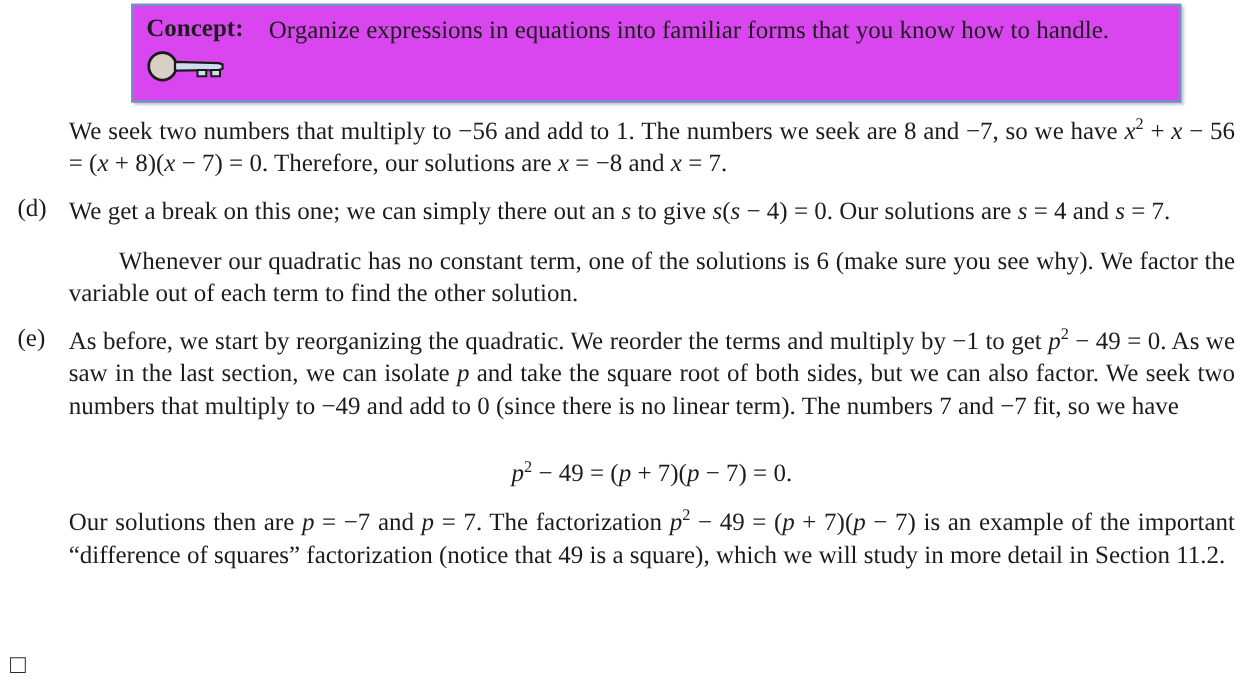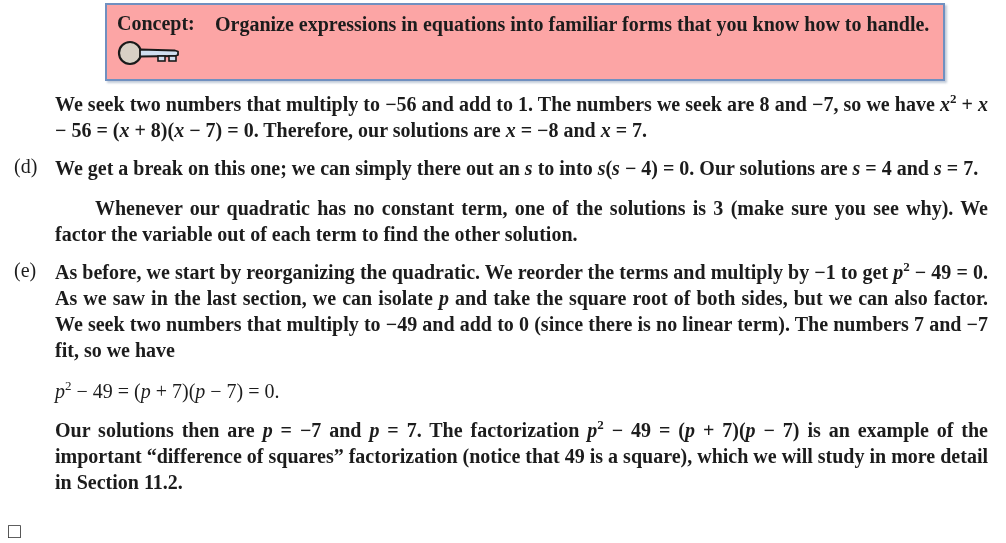--- a/index.html
+++ b/index.html
@@ -12,47 +12,47 @@
     overflow: hidden;
   }
   .page { position: relative; width: 1006px; height: 543px; }
 
   
   .concept-box {
     box-sizing: border-box;
     margin: 3px 0 0 105px;
     width: 840px;
     min-height: 64px;
-    background: #fca5a5;
+    background: #d946ef;
     border: 2px solid #7090c0;
     box-shadow: 2px 2px 2px rgba(120,140,170,0.45);
     display: flex;
     padding: 6px 12px 6px 10px;
     gap: 14px;
   }
   .concept-left { flex: none; width: 84px; }
   .concept-label { font-weight: bold; line-height: 24px; }
   .key-icon { margin-top: 3px; }
-  .concept-text { flex: 1; line-height: 25px; padding-top: 1px; font-weight: bold; }
+  .concept-text { flex: 1; line-height: 25px; padding-top: 1px; }
 
   
   .para {
     line-height: 26px;
     text-align: justify;
     margin: 0;
-    font-weight: bold;
   }
   .para-lead { margin: 10px 18px 0 55px; }
   .item { display: flex; margin-top: 12px; }
   .item-label { flex: none; width: 41px; margin-left: 14px; }
   .item-body { flex: 1; margin-right: 18px; }
   .item-note { margin-top: 14px; text-indent: 40px; }
   .equation {
+    text-align: center;
     line-height: 28px;
-    margin: 14px 0 12px 0;
+    margin: 27px 0 12px 0;
   }
   .para-close { margin-top: 10px; }
 
   .var { font-style: italic; }
   sup { font-size: 13px; line-height: 0; }
 
   
   .qed {
     position: absolute;
     left: 8px;
@@ -80,22 +80,22 @@
       </div>
     </div>
     <div class="concept-text">Organize expressions in equations into familiar forms that you know how to handle.</div>
   </div>
 
   <p class="para para-lead"><span>We seek two numbers that multiply to −56 and add to 1. The numbers we seek are 8 and −7, so we have </span><span class="var">x</span><sup>2</sup><span> + </span><span class="var">x</span><span> − 56 = (</span><span class="var">x</span><span> + 8)(</span><span class="var">x</span><span> − 7) = 0. Therefore, our solutions are </span><span class="var">x</span><span> = −8 and </span><span class="var">x</span><span> = 7.</span></p>
 
   <div class="item">
     <div class="item-label">(d)</div>
     <div class="item-body">
-      <p class="para"><span>We get a break on this one; we can simply there out an </span><span class="var">s</span><span> to into </span><span class="var">s</span><span>(</span><span class="var">s</span><span> − 4) = 0. Our solutions are </span><span class="var">s</span><span> = 4 and </span><span class="var">s</span><span> = 7.</span></p>
-      <p class="para item-note"><span>Whenever our quadratic has no constant term, one of the solutions is 3 (make sure you see why). We factor the variable out of each term to find the other solution.</span></p>
+      <p class="para"><span>We get a break on this one; we can simply there out an </span><span class="var">s</span><span> to give </span><span class="var">s</span><span>(</span><span class="var">s</span><span> − 4) = 0. Our solutions are </span><span class="var">s</span><span> = 4 and </span><span class="var">s</span><span> = 7.</span></p>
+      <p class="para item-note"><span>Whenever our quadratic has no constant term, one of the solutions is 6 (make sure you see why). We factor the variable out of each term to find the other solution.</span></p>
     </div>
   </div>
 
   <div class="item">
     <div class="item-label">(e)</div>
     <div class="item-body">
       <p class="para"><span>As before, we start by reorganizing the quadratic. We reorder the terms and multiply by −1 to get </span><span class="var">p</span><sup>2</sup><span> − 49 = 0. As we saw in the last section, we can isolate </span><span class="var">p</span><span> and take the square root of both sides, but we can also factor. We seek two numbers that multiply to −49 and add to 0 (since there is no linear term). The numbers 7 and −7 fit, so we have</span></p>
       <div class="equation"><span class="var">p</span><sup>2</sup><span> − 49 = (</span><span class="var">p</span><span> + 7)(</span><span class="var">p</span><span> − 7) = 0.</span></div>
       <p class="para para-close"><span>Our solutions then are </span><span class="var">p</span><span> = −7 and </span><span class="var">p</span><span> = 7. The factorization </span><span class="var">p</span><sup>2</sup><span> − 49 = (</span><span class="var">p</span><span> + 7)(</span><span class="var">p</span><span> − 7) is an example of the important “difference of squares” factorization (notice that 49 is a square), which we will study in more detail in Section 11.2.</span></p>
     </div>

